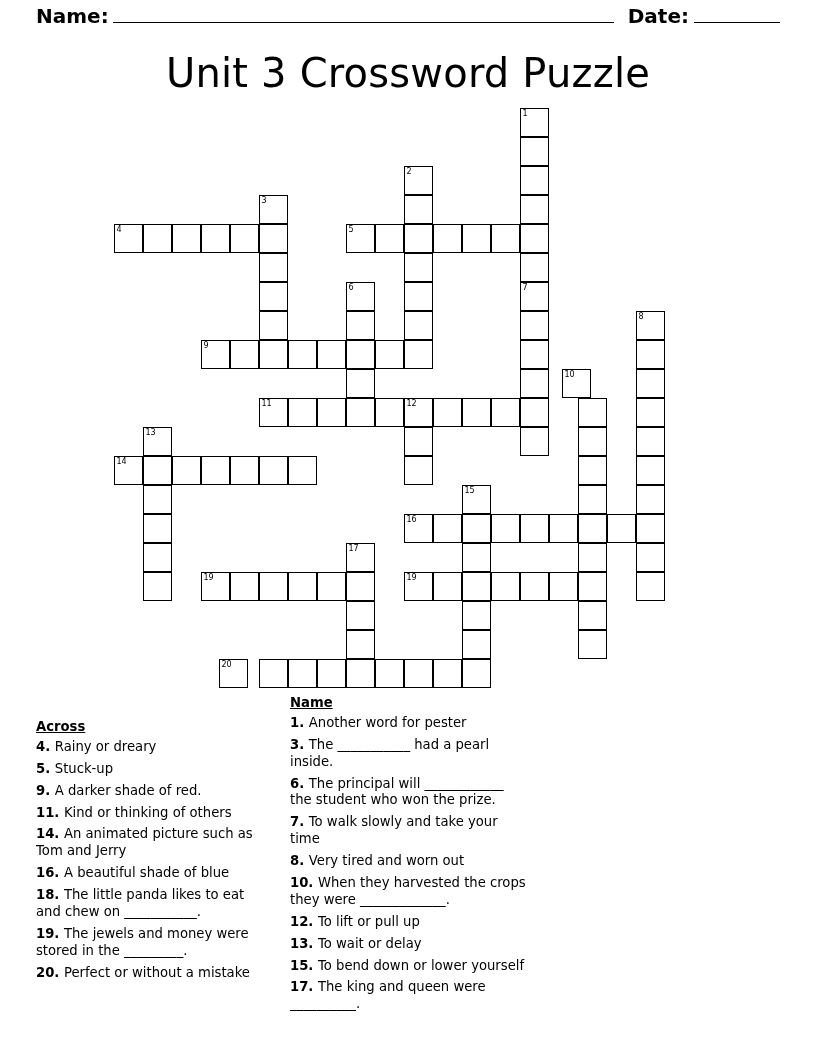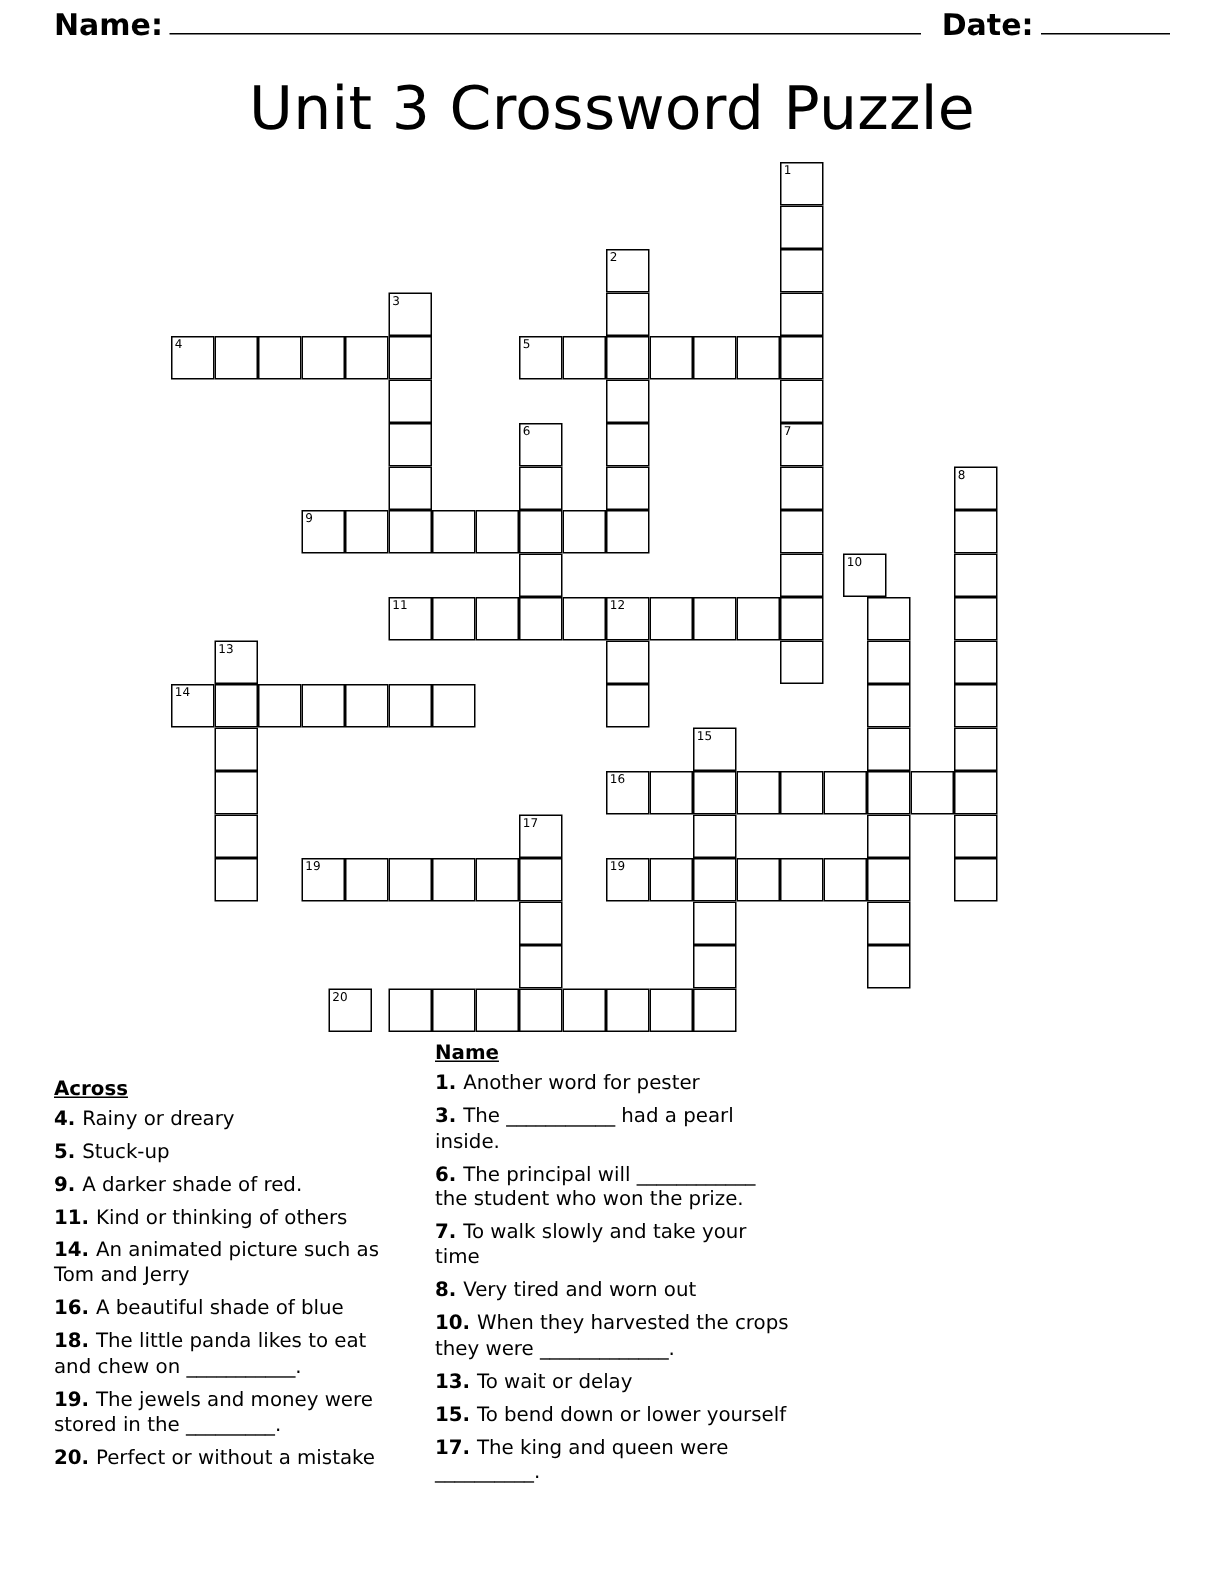--- a/index.html
+++ b/index.html
@@ -300,20 +300,21 @@
     </div>
     <div class="col">
       <div class="clue-head">Name</div>
       <div id="down-list">
           <div class="clue"><b>1. </b><span>Another word for pester</span></div>
           <div class="clue"><b>3. </b><span>The ___________ had a pearl inside.</span></div>
           <div class="clue"><b>6. </b><span>The principal will ____________ the student who won the prize.</span></div>
           <div class="clue"><b>7. </b><span>To walk slowly and take your time</span></div>
           <div class="clue"><b>8. </b><span>Very tired and worn out</span></div>
           <div class="clue"><b>10. </b><span>When they harvested the crops they were _____________.</span></div>
+          <div class="clue"><b>12. </b><span>To lift or pull up</span></div>
           <div class="clue"><b>13. </b><span>To wait or delay</span></div>
           <div class="clue"><b>15. </b><span>To bend down or lower yourself</span></div>
           <div class="clue"><b>17. </b><span>The king and queen were __________.</span></div>
         </div>
     </div>
   </div>
 
 </div>
 
 </body></html>

